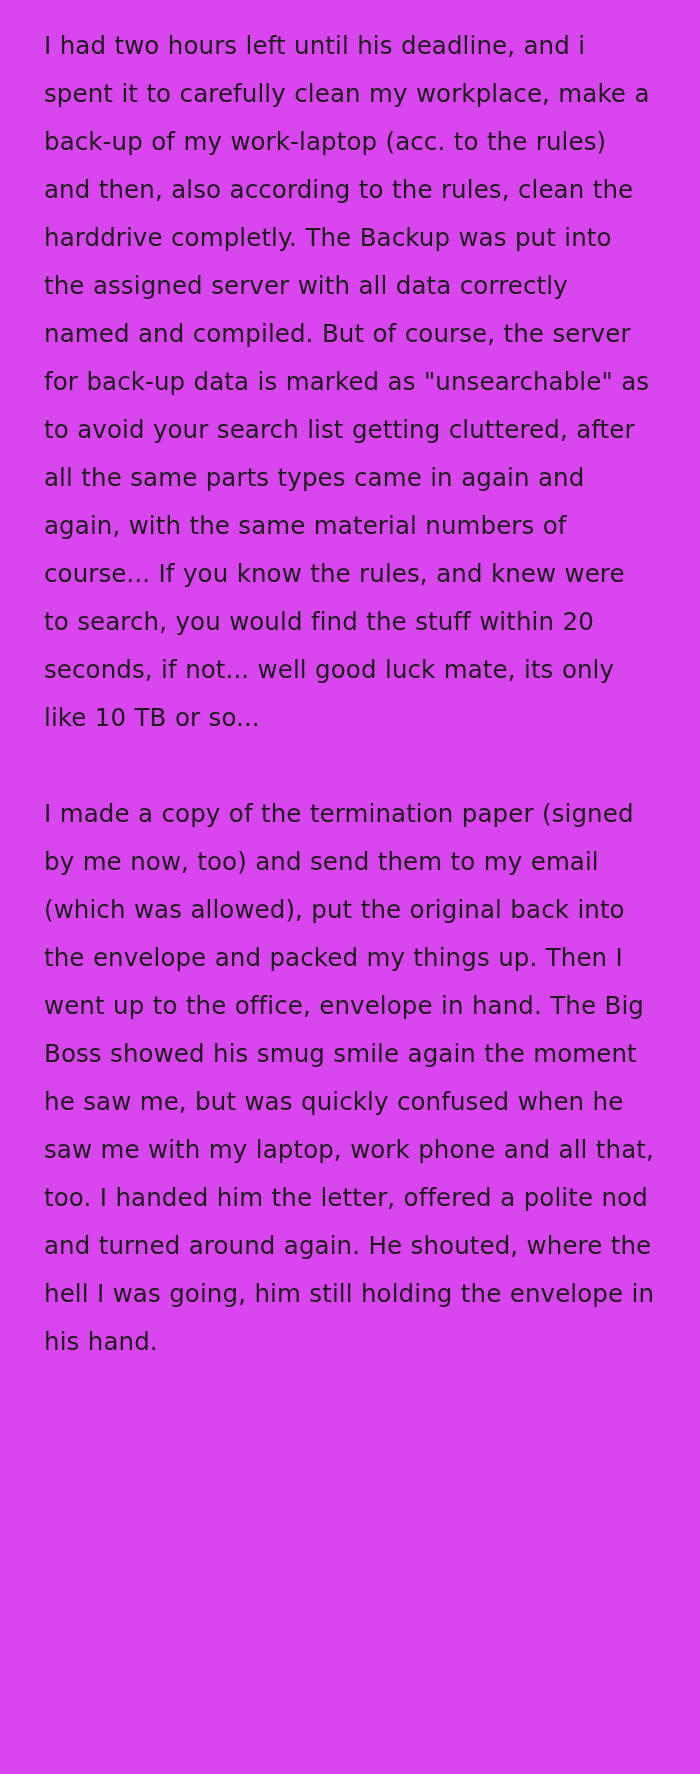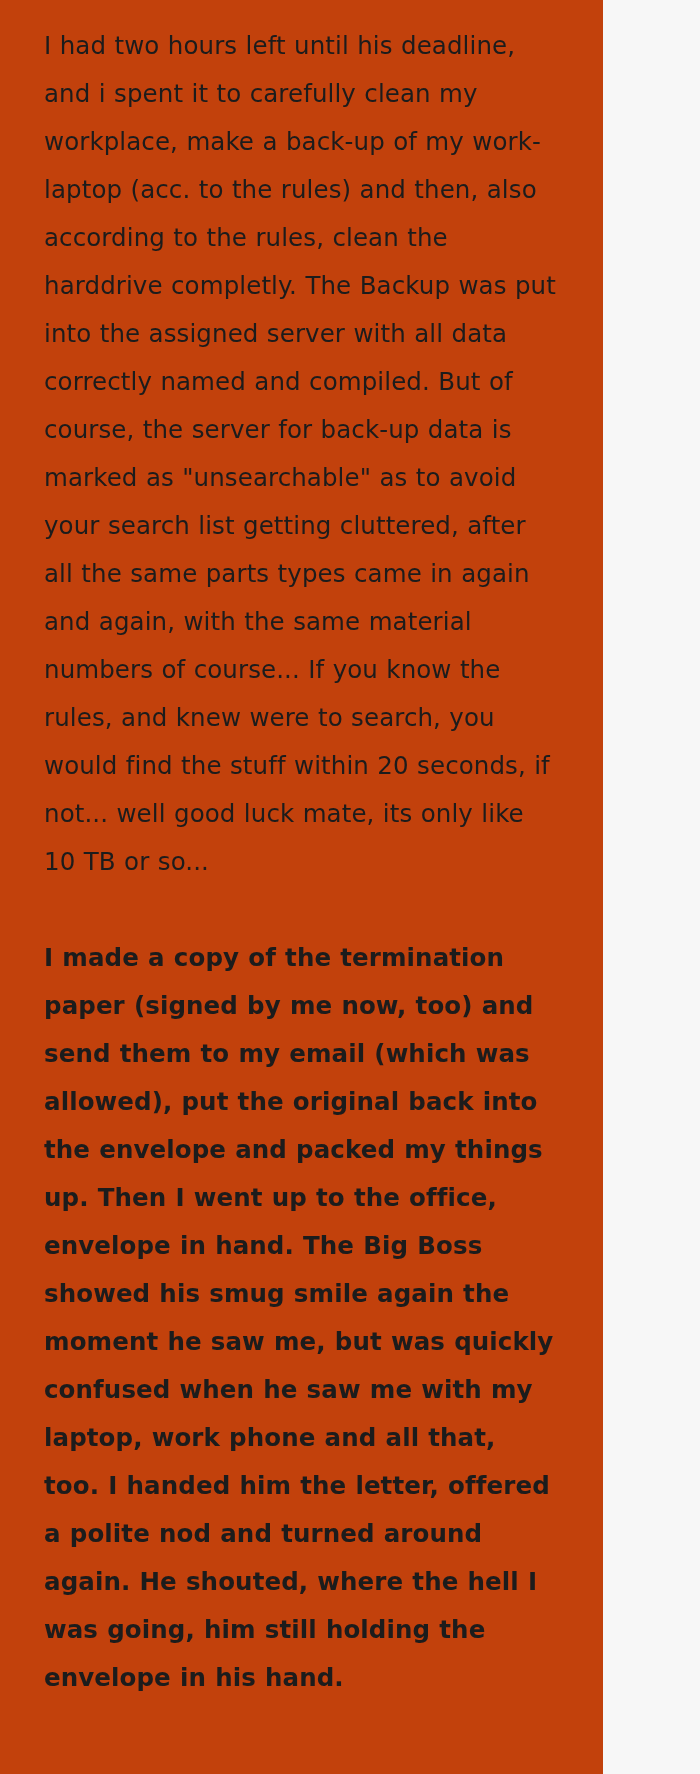--- a/index.html
+++ b/index.html
@@ -8,41 +8,40 @@
     background: #f7f7f7;
   }
   body {
     width: 700px;
     height: 1774px;
     font-family: "DejaVu Sans", sans-serif;
     color: #1a1a1a;
   }
   .page {
     box-sizing: border-box;
-    width: 603px;
+    width: 700px;
     height: 1774px;
-    background: #c2410c;
+    background: #d946ef;
     padding: 22px 44px 12px 44px;
   }
   .story {
     display: flex;
     flex-direction: column;
   }
   .paragraph {
     font-size: 24.5px;
     line-height: 48px;
     letter-spacing: 0.1px;
     color: #1c1c1c;
     margin: 0 0 48px 0;
     text-align: left;
     word-spacing: 0.5px;
   }
   .paragraph:last-child {
     margin-bottom: 0;
-    font-weight: bold;
   }
 </style>
 </head>
 <body>
 
 <div class="page">
   <article class="story">
     <p class="paragraph">I had two hours left until his deadline, and i spent it to carefully clean my workplace, make a back-up of my work-laptop (acc. to the rules) and then, also according to the rules, clean the harddrive completly. The Backup was put into the assigned server with all data correctly named and compiled. But of course, the server for back-up data is marked as "unsearchable" as to avoid your search list getting cluttered, after all the same parts types came in again and again, with the same material numbers of course... If you know the rules, and knew were to search, you would find the stuff within 20 seconds, if not... well good luck mate, its only like 10 TB or so...</p>
     <p class="paragraph">I made a copy of the termination paper (signed by me now, too) and send them to my email (which was allowed), put the original back into the envelope and packed my things up. Then I went up to the office, envelope in hand. The Big Boss showed his smug smile again the moment he saw me, but was quickly confused when he saw me with my laptop, work phone and all that, too. I handed him the letter, offered a polite nod and turned around again. He shouted, where the hell I was going, him still holding the envelope in his hand.</p>
   </article>

